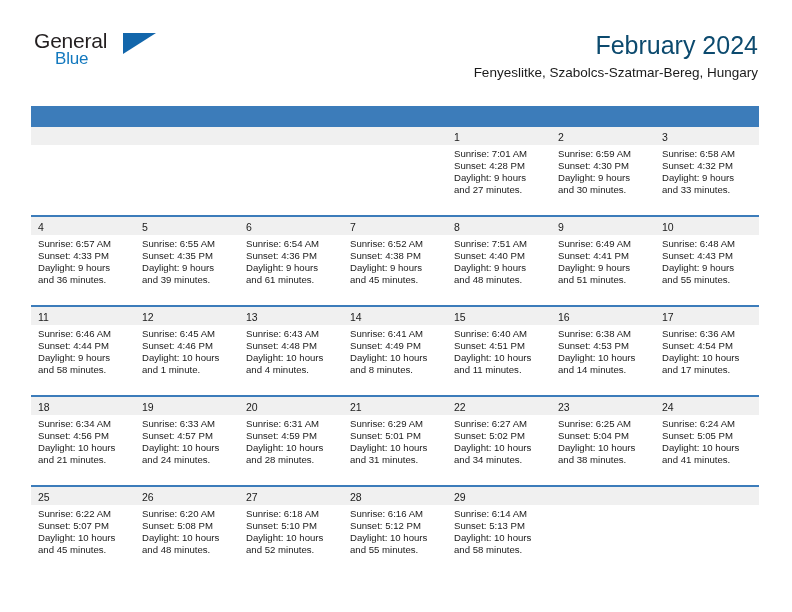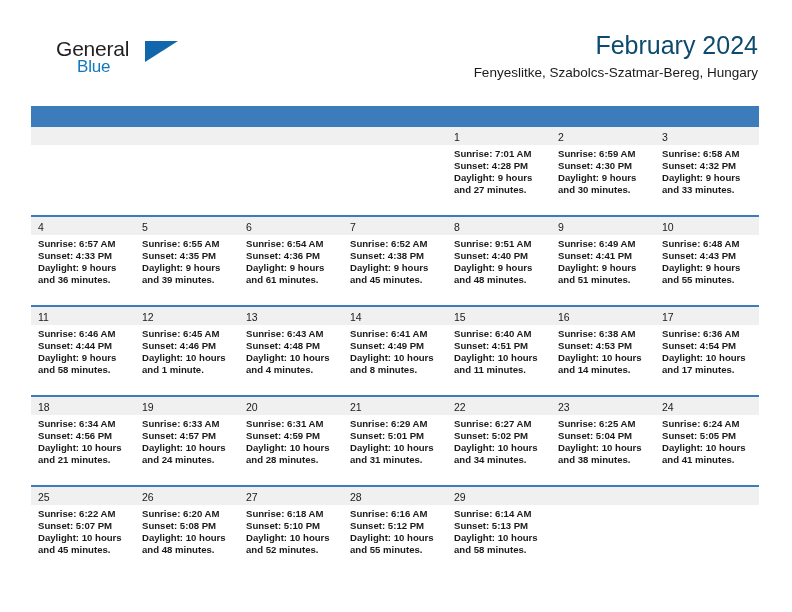--- a/index.html
+++ b/index.html
@@ -25,24 +25,23 @@
   .header {
     position: absolute;
     left: 34px;
     top: 30px;
     right: 34px;
     height: 62px;
   }
   .logo {
     position: absolute;
     left: 0;
-    top: 8px;
+    top: 0;
     width: 180px;
     height: 46px;
-    margin-left: 22px;
   }
   .logo-general {
     position: absolute;
     left: 0;
     top: 0;
     font-size: 21px;
     color: #231f20;
     letter-spacing: -0.2px;
     line-height: 22px;
   }
@@ -135,21 +134,20 @@
   .daynum {
     font-size: 10.5px;
     line-height: 18px;
     color: #1a1a1a;
   }
   .dayinfo {
     padding: 3px 6px 0 7px;
     font-size: 9.6px;
     line-height: 11.9px;
     color: #1a1a1a;
-    font-weight: bold;
   }
   .dayinfo div {
     white-space: nowrap;
   }
   .daycell.empty .daynum-band {
     background: #f0f0f0;
   }
 </style>
 </head>
 <body>
@@ -281,21 +279,21 @@
         <div class="dayinfo">
           <div>Sunrise: 6:52 AM</div>
           <div>Sunset: 4:38 PM</div>
           <div>Daylight: 9 hours</div>
           <div>and 45 minutes.</div>
         </div>
       </div>
       <div class="daycell">
         <div class="daynum-band"><span class="daynum">8</span></div>
         <div class="dayinfo">
-          <div>Sunrise: 9:51 AM</div>
+          <div>Sunrise: 7:51 AM</div>
           <div>Sunset: 4:40 PM</div>
           <div>Daylight: 9 hours</div>
           <div>and 48 minutes.</div>
         </div>
       </div>
       <div class="daycell">
         <div class="daynum-band"><span class="daynum">9</span></div>
         <div class="dayinfo">
           <div>Sunrise: 6:49 AM</div>
           <div>Sunset: 4:41 PM</div>

